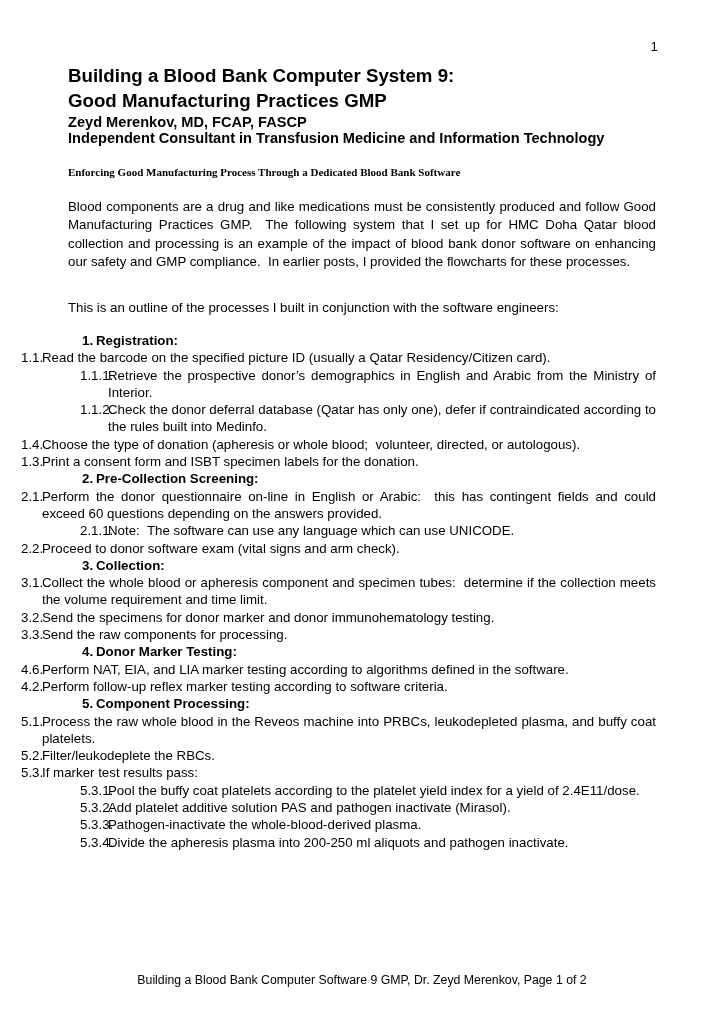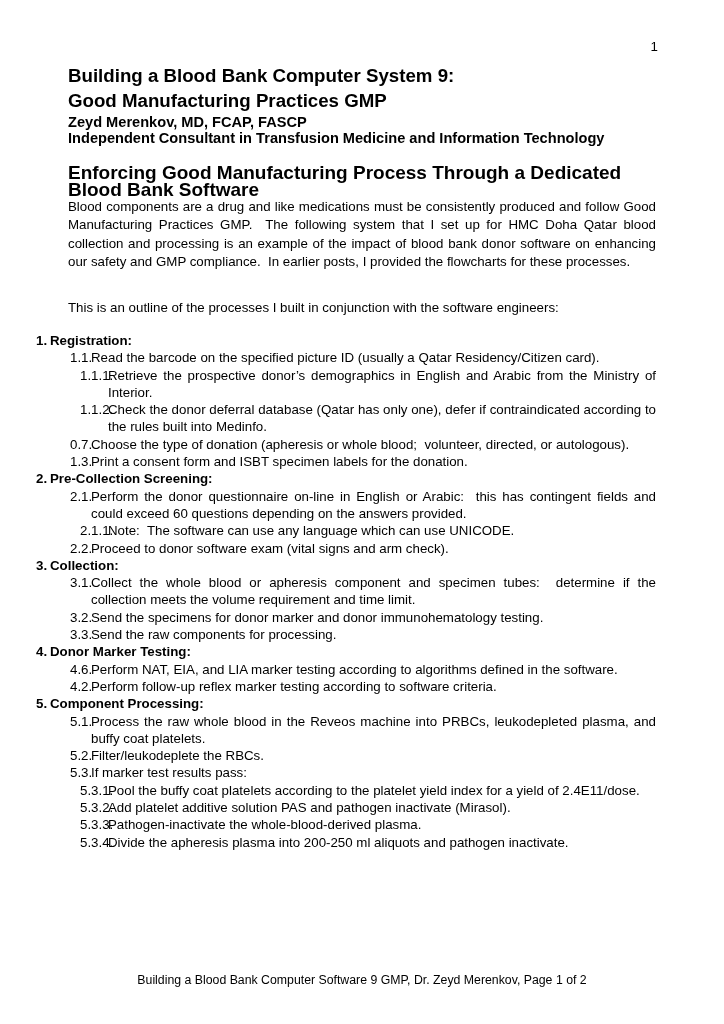--- a/index.html
+++ b/index.html
@@ -36,22 +36,23 @@
     font-weight: bold;
     font-size: 14.6px;
     line-height: 15.7px;
   }
   .section-heading {
     position: absolute;
     top: 164px;
     left: 68px;
     right: 60px;
     font-weight: bold;
-    font-size: 19px;
+    font-size: 11px;
     line-height: 17px;
+    font-family: Liberation Serif, serif;
   }
   .intro-paragraph {
     position: absolute;
     top: 198px;
     left: 68px;
     right: 68px;
     font-size: 13.3px;
     line-height: 18.45px;
     text-align: justify;
   }
@@ -66,23 +67,23 @@
   .outline {
     position: absolute;
     top: 332px;
     left: 0;
     right: 68px;
     font-size: 13.3px;
     line-height: 17.3px;
   }
   .outline-item { text-align: justify; }
   .outline-item .num { display: inline-block; text-indent: 0; }
-  .lvl1 { padding-left: 50px; text-indent: -14px; font-weight: bold; }
+  .lvl1 { padding-left: 96px; text-indent: -14px; font-weight: bold; }
   .lvl1 .num { width: 14px; }
-  .lvl2 { padding-left: 91px; text-indent: -21px; }
+  .lvl2 { padding-left: 42px; text-indent: -21px; }
   .lvl2 .num { width: 21px; }
   .lvl3 { padding-left: 108px; text-indent: -28px; }
   .lvl3 .num { width: 28px; }
   .footer {
     position: absolute;
     top: 961px;
     left: 0;
     right: 0;
     text-align: center;
     font-size: 12.3px;
@@ -111,21 +112,21 @@
 
   <div class="intro-paragraph">Blood components are a drug and like medications must be consistently produced and follow Good Manufacturing Practices GMP.&nbsp; The following system that I set up for HMC Doha Qatar blood collection and processing is an example of the impact of blood bank donor software on enhancing our safety and GMP compliance.&nbsp; In earlier posts, I provided the flowcharts for these processes.</div>
 
   <div class="outline-intro">This is an outline of the processes I built in conjunction with the software engineers:</div>
 
   <div class="outline" id="outline">
       <div class="outline-item lvl1"><span class="num">1.</span><span class="txt">Registration:</span></div>
       <div class="outline-item lvl2"><span class="num">1.1.</span><span class="txt">Read the barcode on the specified picture ID (usually a Qatar Residency/Citizen card).</span></div>
       <div class="outline-item lvl3"><span class="num">1.1.1.</span><span class="txt">Retrieve the prospective donor’s demographics in English and Arabic from the Ministry of Interior.</span></div>
       <div class="outline-item lvl3"><span class="num">1.1.2.</span><span class="txt">Check the donor deferral database (Qatar has only one), defer if contraindicated according to the rules built into Medinfo.</span></div>
-      <div class="outline-item lvl2"><span class="num">0.7.</span><span class="txt">Choose the type of donation (apheresis or whole blood;&nbsp; volunteer, directed, or autologous).</span></div>
+      <div class="outline-item lvl2"><span class="num">1.4.</span><span class="txt">Choose the type of donation (apheresis or whole blood;&nbsp; volunteer, directed, or autologous).</span></div>
       <div class="outline-item lvl2"><span class="num">1.3.</span><span class="txt">Print a consent form and ISBT specimen labels for the donation.</span></div>
       <div class="outline-item lvl1"><span class="num">2.</span><span class="txt">Pre-Collection Screening:</span></div>
       <div class="outline-item lvl2"><span class="num">2.1.</span><span class="txt">Perform the donor questionnaire on-line in English or Arabic:&nbsp; this has contingent fields and could exceed 60 questions depending on the answers provided.</span></div>
       <div class="outline-item lvl3"><span class="num">2.1.1.</span><span class="txt">Note:&nbsp; The software can use any language which can use UNICODE.</span></div>
       <div class="outline-item lvl2"><span class="num">2.2.</span><span class="txt">Proceed to donor software exam (vital signs and arm check).</span></div>
       <div class="outline-item lvl1"><span class="num">3.</span><span class="txt">Collection:</span></div>
       <div class="outline-item lvl2"><span class="num">3.1.</span><span class="txt">Collect the whole blood or apheresis component and specimen tubes:&nbsp; determine if the collection meets the volume requirement and time limit.</span></div>
       <div class="outline-item lvl2"><span class="num">3.2.</span><span class="txt">Send the specimens for donor marker and donor immunohematology testing.</span></div>
       <div class="outline-item lvl2"><span class="num">3.3.</span><span class="txt">Send the raw components for processing.</span></div>
       <div class="outline-item lvl1"><span class="num">4.</span><span class="txt">Donor Marker Testing:</span></div>

